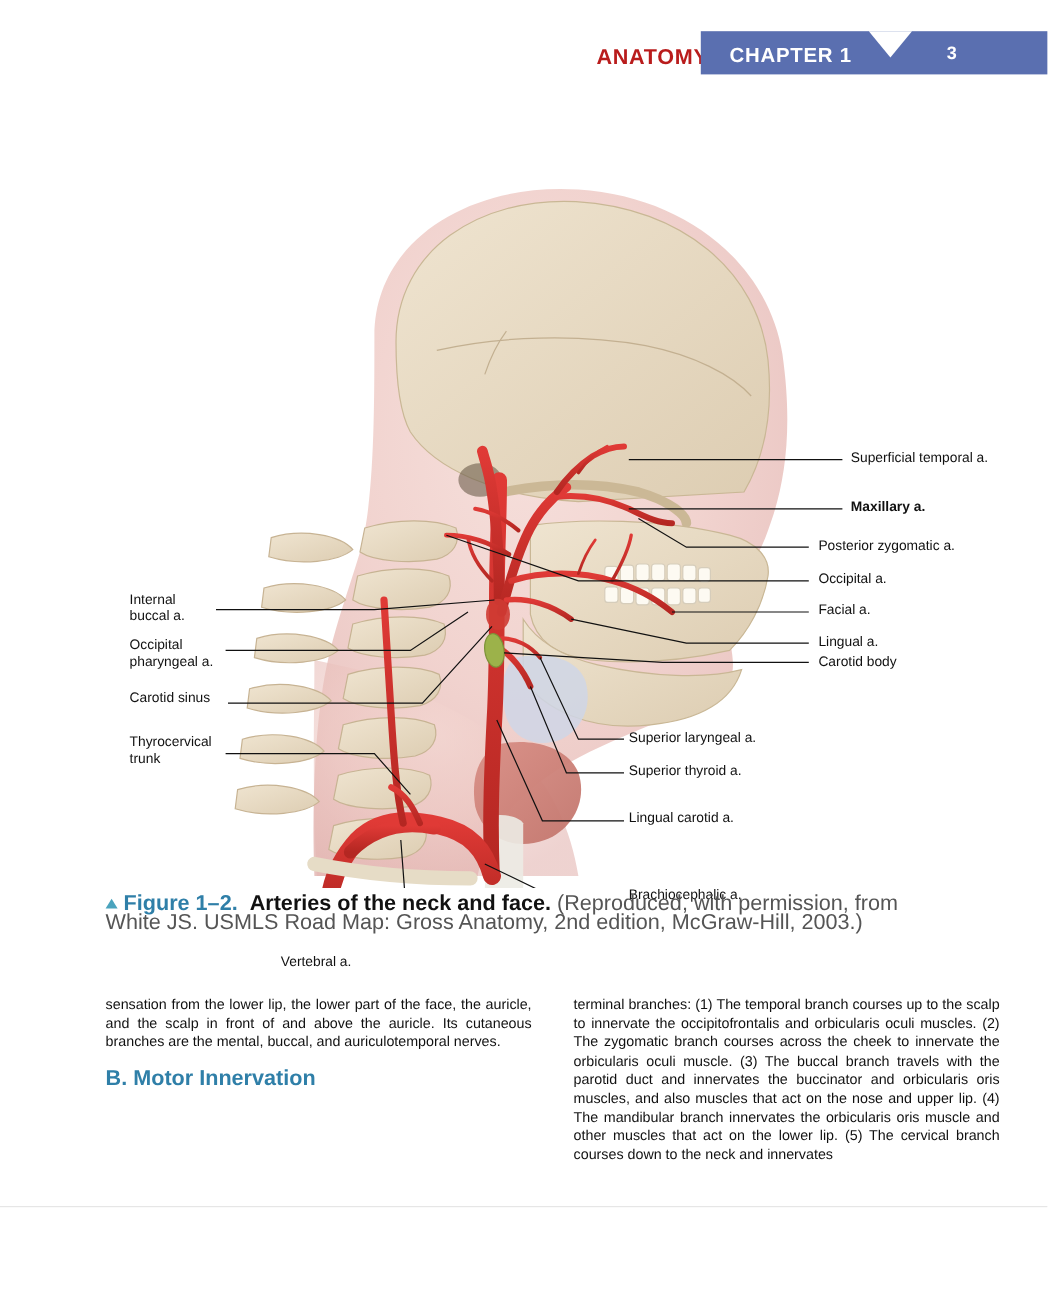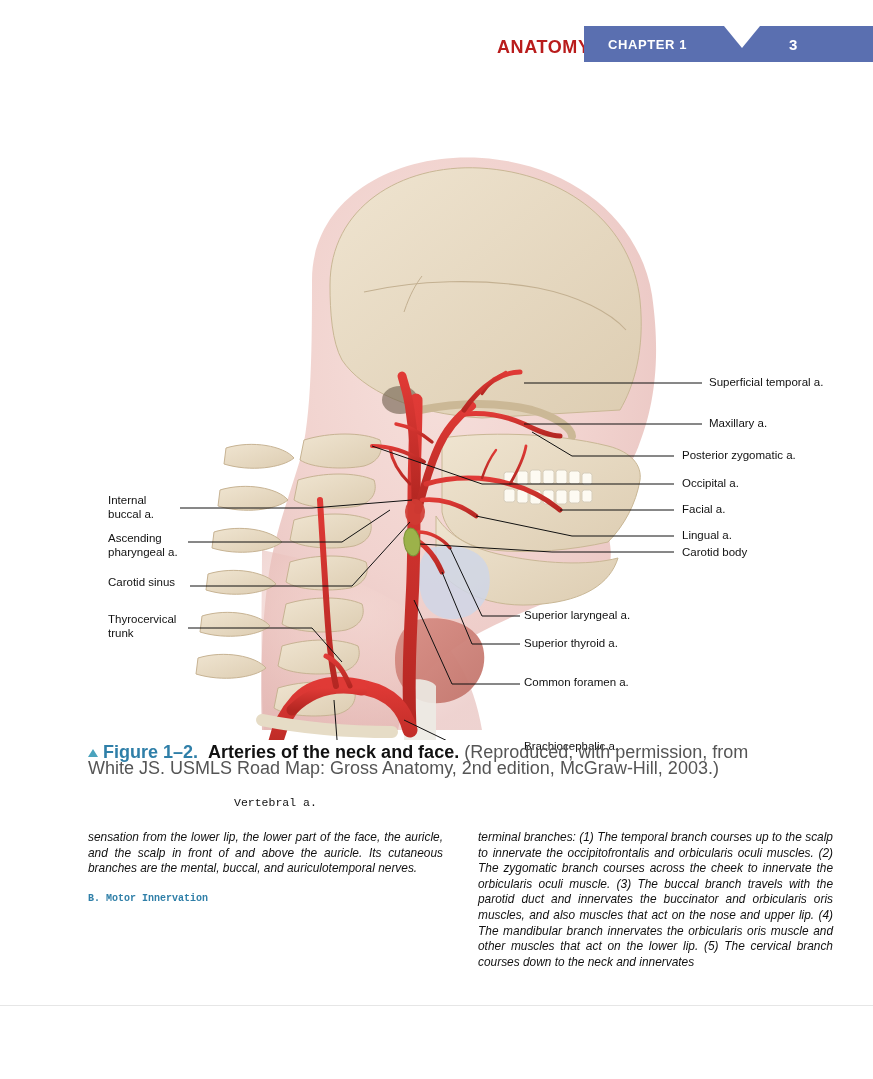--- a/index.html
+++ b/index.html
@@ -19,21 +19,21 @@
   .hdr-anatomy{
     position:absolute;left:497px;top:37px;
     font-size:18px;font-weight:bold;letter-spacing:.6px;color:#b91c1c;
   }
   .hdr-bar{
     position:absolute;left:584px;top:26px;width:289px;height:36px;
     background:#5a6fb0;
   }
   .hdr-chapter{
     position:absolute;left:608px;top:37px;
-    font-size:13px;font-weight:bold;letter-spacing:.6px;color:#ffffff;
+    font-size:17px;font-weight:bold;letter-spacing:.6px;color:#ffffff;
   }
   .hdr-notch{
     position:absolute;left:724px;top:26px;width:0;height:0;
     border-left:18px solid transparent;border-right:18px solid transparent;
     border-top:22px solid #ffffff;
   }
   .hdr-pagenum{
     position:absolute;left:789px;top:36px;
     font-size:15px;font-weight:bold;color:#ffffff;
   }
@@ -67,23 +67,23 @@
   .caption .src{color:#555;}
 
   
   .col{
     position:absolute;top:830px;width:355px;
     font-size:11.9px;line-height:15.6px;color:#111;
     text-align:justify;
   }
   .col.left{left:88px;}
   .col.right{left:478px;}
-  .col p{margin:0 0 10px 0;font-style:italic;}
+  .col p{margin:0 0 10px 0;}
   .subhead{
-    color:#2f7fa8;font-weight:bold;font-size:10px;margin:14px 0 6px 0;font-family:Liberation Mono, monospace;
+    color:#2f7fa8;font-weight:bold;font-size:18px;margin:14px 0 6px 0;
   }
   .fade-mask{
     position:absolute;left:0;top:985px;width:873px;height:22px;
     background:linear-gradient(to bottom, rgba(255,255,255,0) 0%, #ffffff 72%);
   }
 
   
   .footer{
     position:absolute;left:0;top:1005px;width:873px;height:74px;
     background:#ffffff;border-top:1px solid #e6e6e6;
@@ -249,39 +249,39 @@
       <path d="M392 640 L450 668 L508 668"></path>
       <path d="M168 428 L300 428 L400 420"></path>
       <path d="M176 462 L330 462 L378 430"></path>
       <path d="M178 506 L340 506 L398 442"></path>
       <path d="M176 548 L300 548 L330 582"></path>
       <path d="M300 726 L330 726 L322 620"></path>
     </g>
   </svg>
 
   <div class="lbl right" style="left:697px;top:296px;">Superficial temporal a.</div>
-  <div class="lbl right" style="left:697px;top:337px;">Maxillary a.</div>
+  <div class="lbl right" style="left:697px;top:337px;font-weight:bold;">Maxillary a.</div>
   <div class="lbl right" style="left:670px;top:369px;">Posterior zygomatic a.</div>
   <div class="lbl right" style="left:670px;top:397px;">Occipital a.</div>
   <div class="lbl right" style="left:670px;top:423px;text-align:center;">Facial a.</div>
   <div class="lbl right" style="left:670px;top:449px;">Lingual a.</div>
   <div class="lbl right" style="left:670px;top:466px;text-align:center;">Carotid body</div>
   <div class="lbl right" style="left:512px;top:529px;text-align:right;">Superior laryngeal a.</div>
   <div class="lbl right" style="left:512px;top:557px;">Superior thyroid a.</div>
-  <div class="lbl right" style="left:512px;top:596px;">Common foramen a.</div>
+  <div class="lbl right" style="left:512px;top:596px;">Lingual carotid a.</div>
   <div class="lbl right" style="left:512px;top:660px;">Brachiocephalic a.</div>
 
   <div class="lbl left" style="left:96px;top:414px;">Internal
 buccal a.</div>
-  <div class="lbl left" style="left:96px;top:452px;">Ascending
+  <div class="lbl left" style="left:96px;top:452px;">Occipital
 pharyngeal a.</div>
   <div class="lbl left" style="left:96px;top:496px;">Carotid sinus</div>
   <div class="lbl left" style="left:96px;top:533px;">Thyrocervical
 trunk</div>
-  <div class="lbl left" style="left:222px;top:716px;font-family:Liberation Mono, monospace;">Vertebral a.</div>
+  <div class="lbl left" style="left:222px;top:716px;">Vertebral a.</div>
 </div>
 
 <div class="caption">
   <span class="tri"></span><span class="fignum">Figure 1–2.</span>&nbsp; <span class="figtitle">Arteries of the neck and face.</span> <span class="src">(Reproduced, with permission, from White JS. USMLS Road Map: Gross Anatomy, 2nd edition, McGraw-Hill, 2003.)</span>
 </div>
 
 <div class="col left">
   <p>sensation from the lower lip, the lower part of the face, the auricle, and the scalp in front of and above the auricle. Its cutaneous branches are the mental, buccal, and auriculotemporal nerves.</p>
   <div class="subhead">B. Motor Innervation</div>
 </div>

